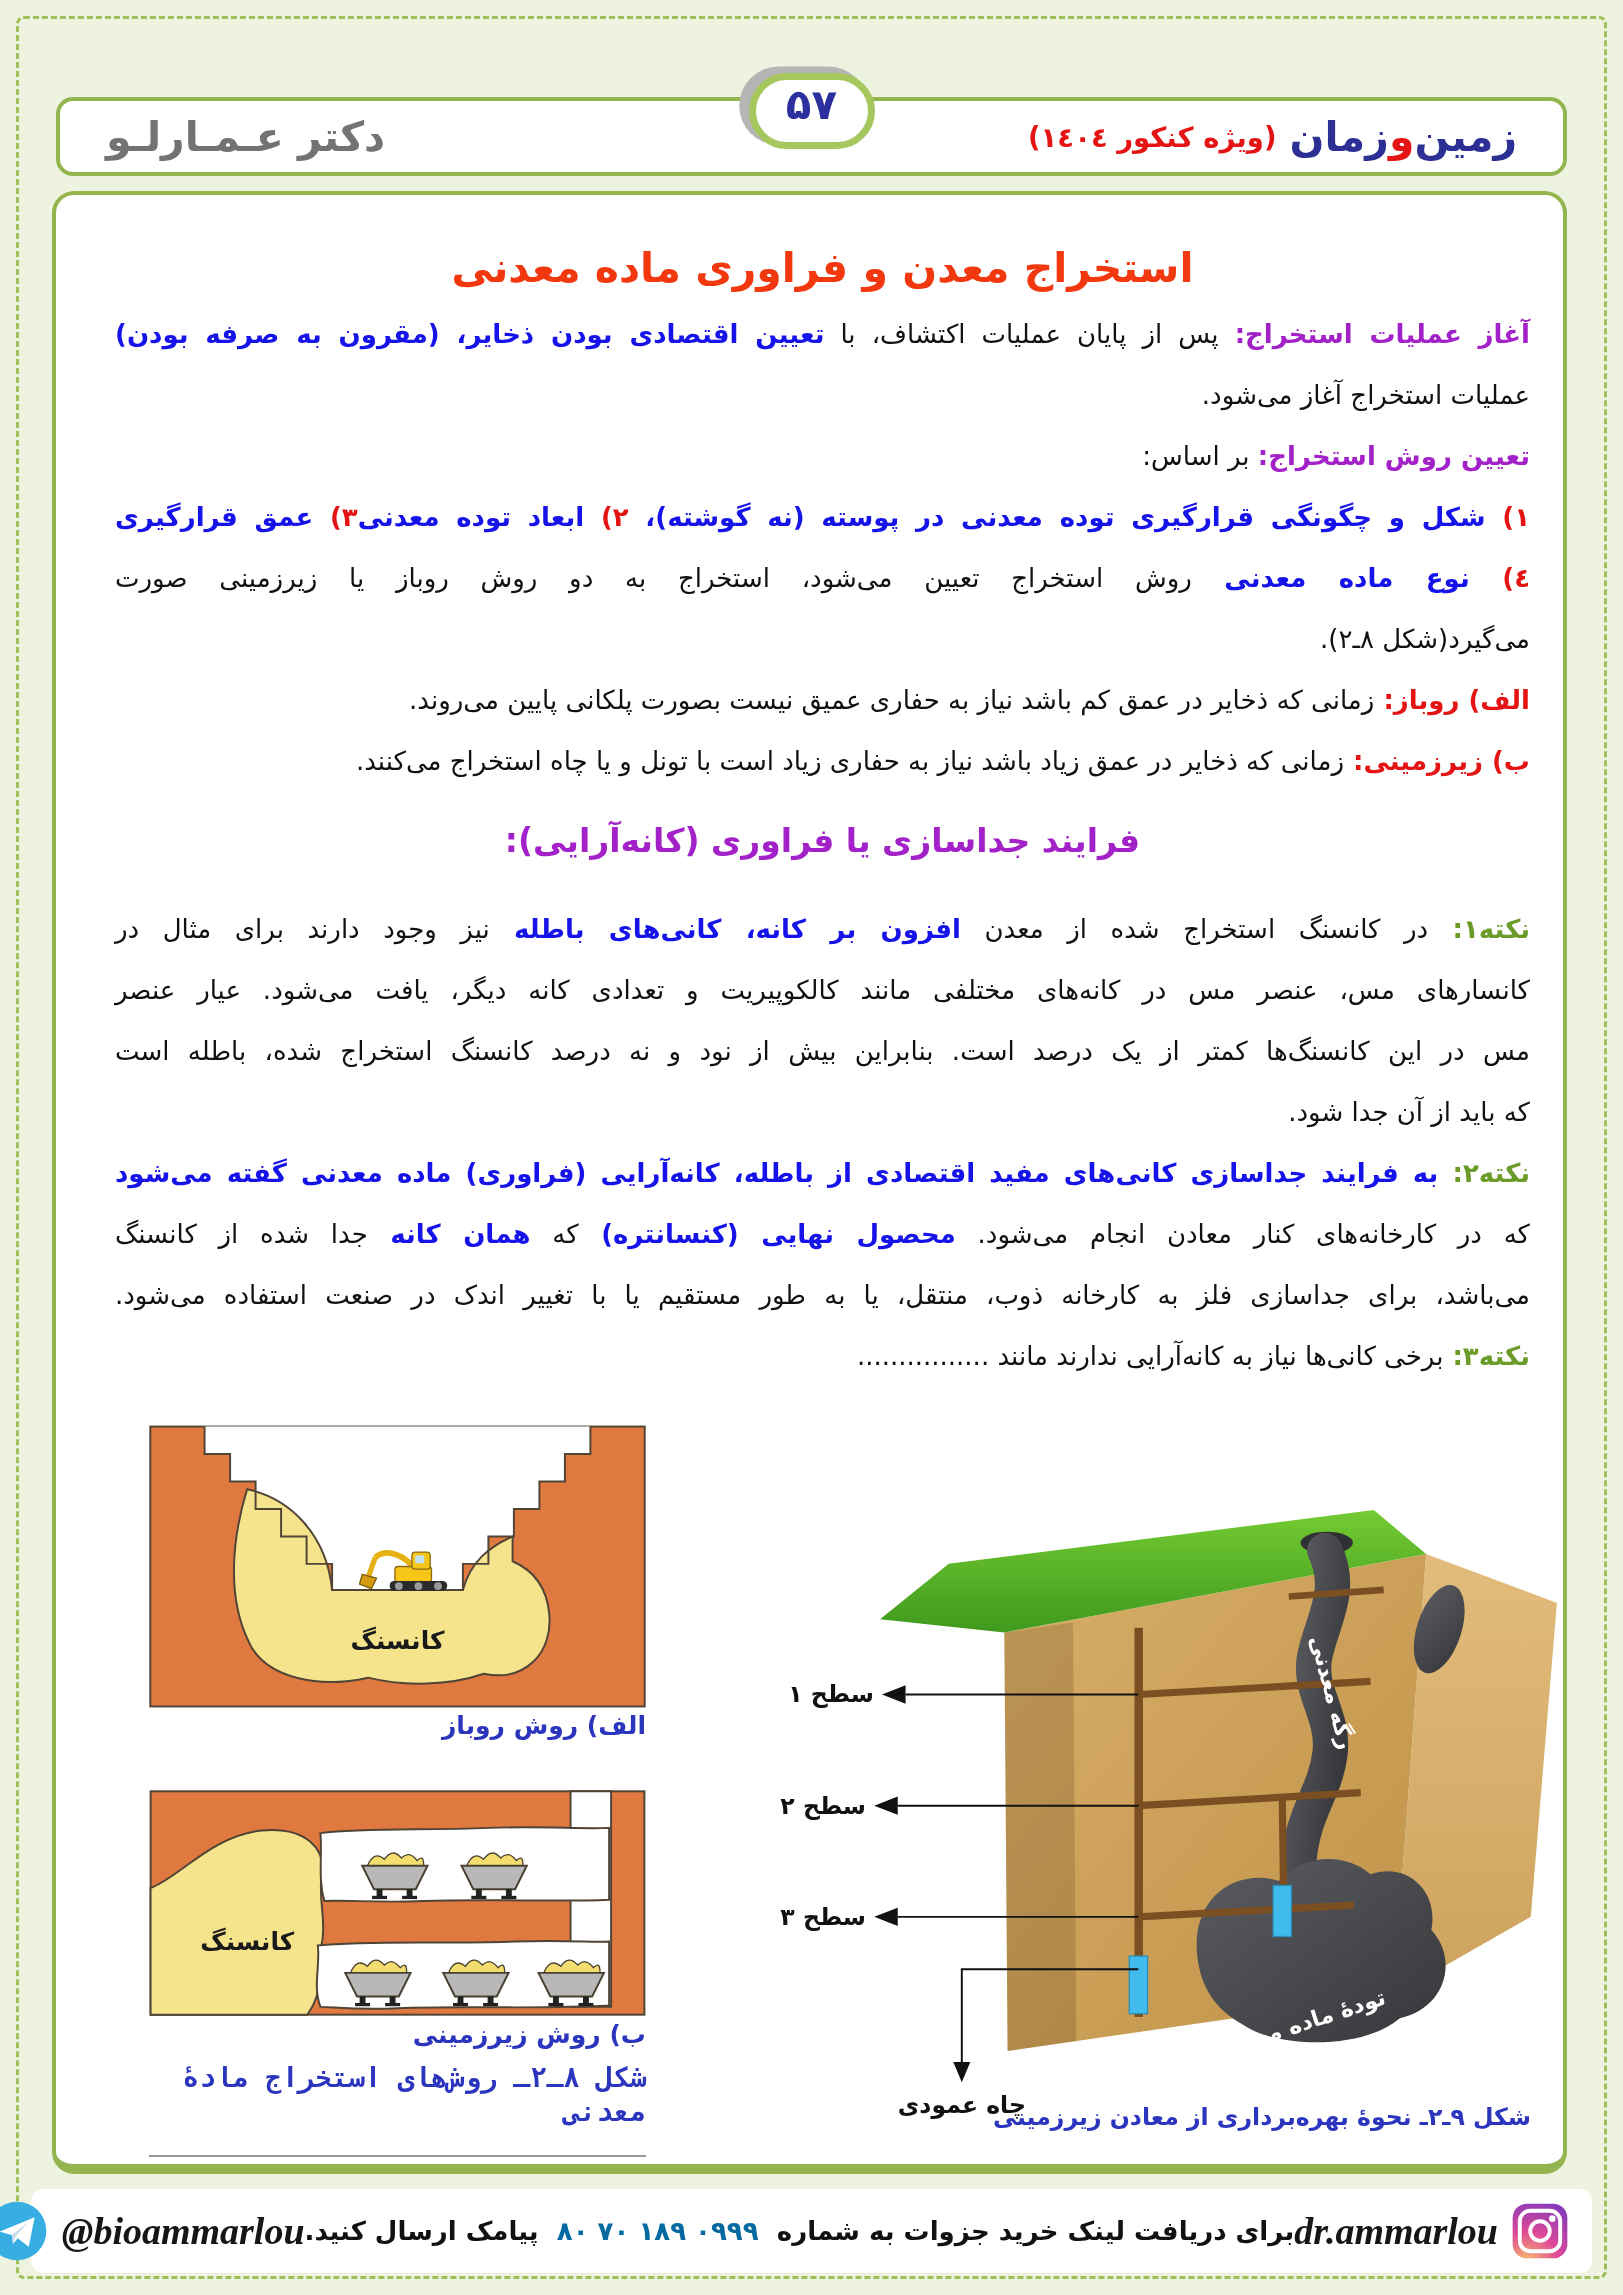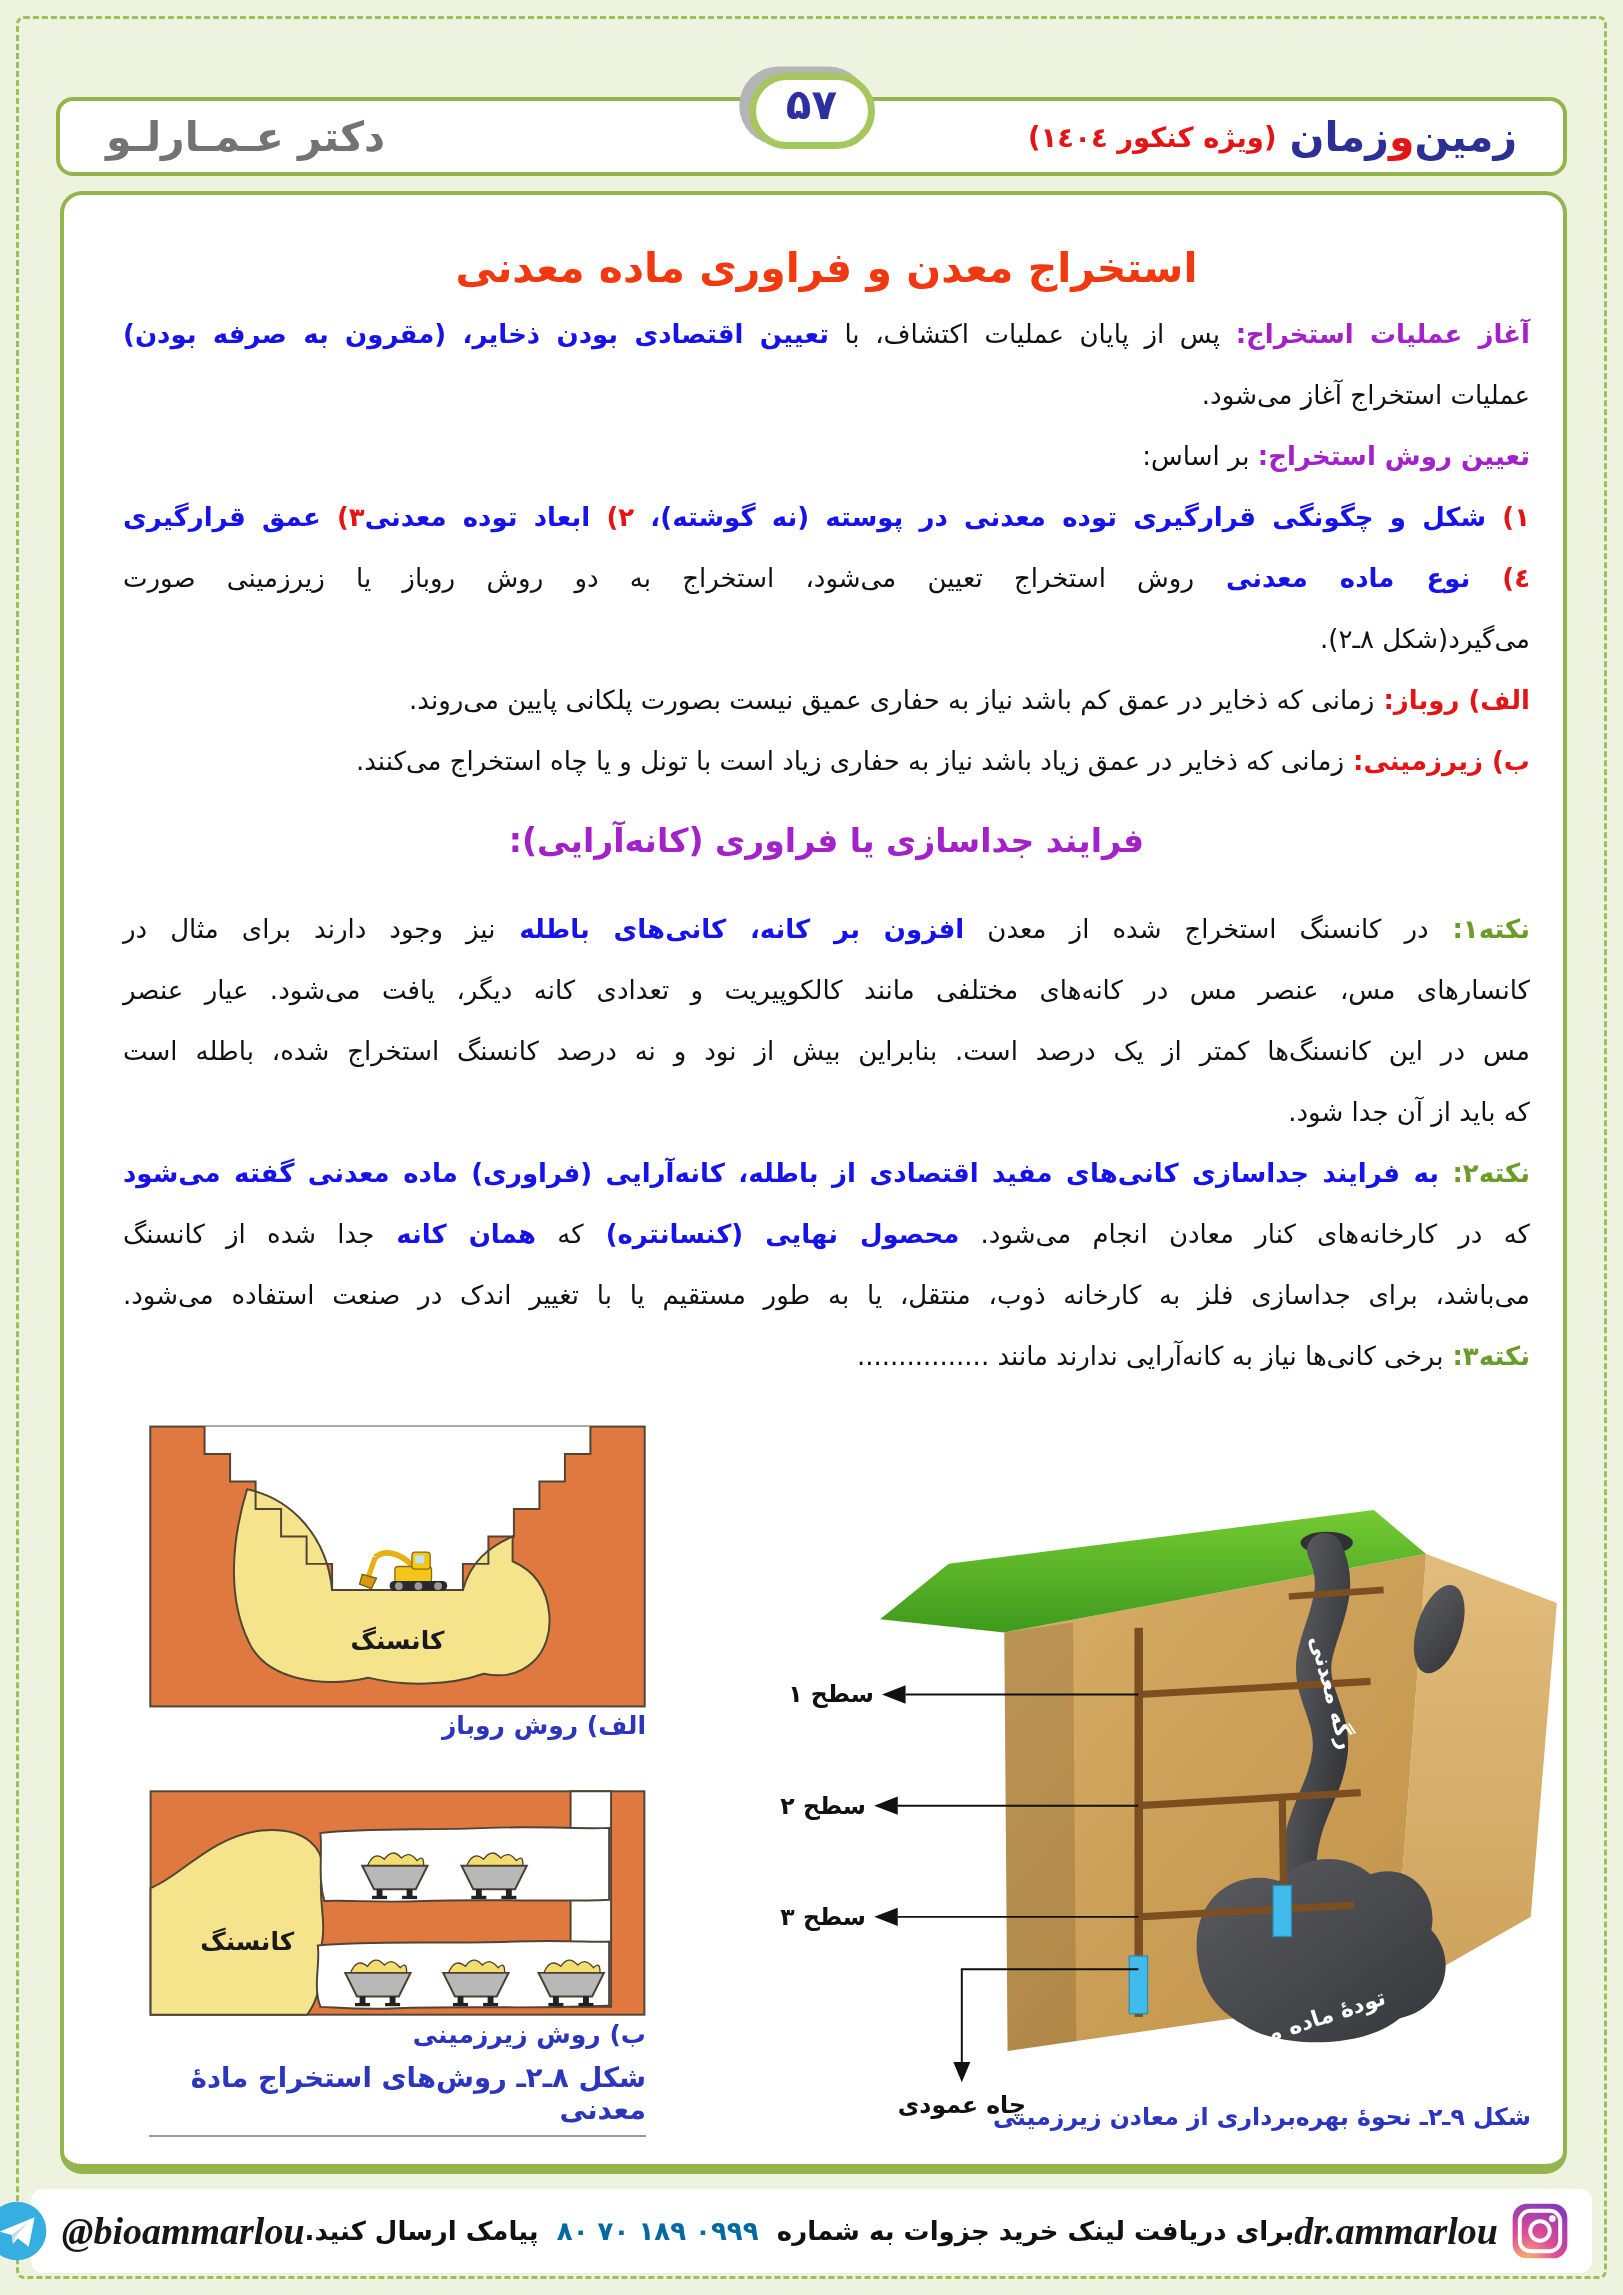--- a/index.html
+++ b/index.html
@@ -15,39 +15,39 @@
   .brand{font-size:41px;font-weight:700;color:#2c2f93;white-space:nowrap;}
   .brand .vo{color:#e51414;}
   .brand-note{font-size:27.5px;font-weight:700;color:#e51414;white-space:nowrap;margin-left:46px;}
   .author{font-size:41px;font-weight:700;color:#737373;white-space:nowrap;}
   .page-badge{position:absolute;top:73px;left:50%;transform:translateX(-50%);width:126px;height:76px;
       background:#fff;border:7.2px solid #a5c75d;border-radius:39px;box-sizing:border-box;
       box-shadow:-8.5px -5.2px 0 1.3px #b5b5b5;display:flex;justify-content:center;
       font-size:42px;font-weight:700;color:#2c2f9e;}
 
   
-  .main-card{position:absolute;left:60px;right:56px;top:191px;height:1983px;background:#fff;
+  .main-card{position:absolute;left:52px;right:56px;top:191px;height:1983px;background:#fff;
       border:4.6px solid #94b54d;border-bottom-width:10.5px;border-radius:22px;box-sizing:border-box;
       padding:19.6px 33px 0 59px;direction:rtl;}
   .doc-title{font-size:41px;font-weight:700;color:#f2380e;text-align:center;height:72px;
       line-height:72px;margin-top:17px;}
   .line{height:61px;line-height:61px;font-size:26px;color:#111;}
   .line.fill{text-align:justify;text-align-last:justify;}
   .line.right{text-align:right;}
   .line.heading{height:76px;line-height:76px;font-size:33px;text-align:center;margin-top:11.8px;margin-bottom:19.6px;}
   .ck{color:#111;font-weight:400;}
   .cb{color:#1512ea;font-weight:700;margin-top:8px;}
   .cr{color:#e51414;font-weight:700;}
   .cp{color:#a321c8;font-weight:700;}
   .cg{color:#6b9b28;font-weight:700;}
 
   
   .fig{position:absolute;}
   .fig-caption{position:absolute;font-size:25px;font-weight:700;color:#2b35bd;}
-  #capAB{font-size:27.5px;border-bottom:2.6px solid #9a9a9a;padding-bottom:10px;}
+  #capAB{font-size:27.5px;border-bottom:2.6px solid #9a9a9a;padding-bottom:26px;font-family:Liberation Mono, monospace;}
   svg text{font-family:"DejaVu Sans",sans-serif;}
 
   
   .footer{position:absolute;left:31px;right:31px;top:2189px;height:84px;background:#fff;
       border-radius:11.8px;display:flex;align-items:center;justify-content:space-between;
       padding:0 23.6px;box-sizing:border-box;direction:rtl;}
   .handle{font-family:"Liberation Serif","DejaVu Serif",serif;font-style:italic;font-weight:700;
       font-size:38px;color:#161616;direction:ltr;}
   .footer-group{display:flex;align-items:center;gap:14.4px;}
   .footer-msg{font-size:26px;font-weight:700;color:#111;white-space:nowrap;}

